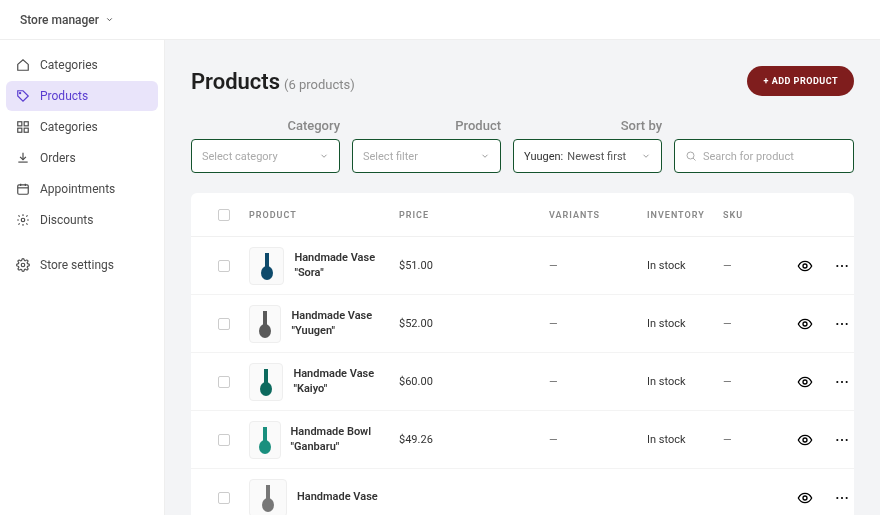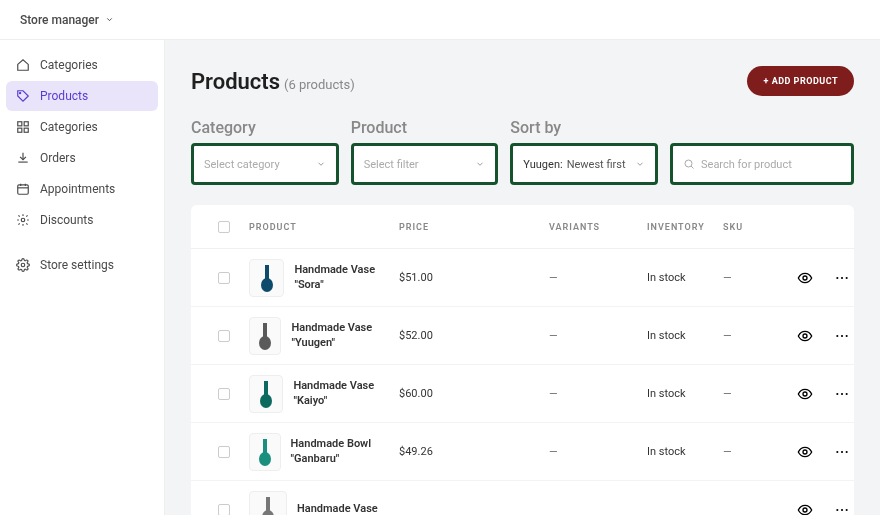--- a/index.html
+++ b/index.html
@@ -12,22 +12,22 @@
     .nav-item.active { background: #e9e4fa; color: #5a3dd0; }
     .nav-item .ico { width: 14px; height: 14px; display: flex; align-items: center; justify-content: center; }
     .nav-sep { height: 14px; }
     .main { flex: 1; background: #f3f4f6; padding: 26px 26px 0 26px; overflow-y: auto; }
     .page-head { display: flex; justify-content: space-between; align-items: center; margin-bottom: 22px; }
     .page-title { font-size: 22px; font-weight: 600; color: #1f1f1f; }
     .page-subtitle { font-size: 13px; font-weight: 400; color: #888; }
     .add-btn { background: #7f1d1d; color: #fff; border: none; border-radius: 20px; padding: 10px 16px; font-size: 9px; font-weight: 700; letter-spacing: 0.5px; cursor: pointer; }
     .filters { display: flex; gap: 12px; margin-bottom: 20px; }
     .filter-col { flex: 1; display: flex; flex-direction: column; gap: 6px; }
-    .filter-label { font-size: 16px; color: #888; font-weight: 500; }
-    .filter-ctl { background: #fff; border: 3px solid #14532d; border-radius: 4px; height: 42px; display: flex; align-items: center; padding: 14px 10px; font-size: 11px; color: #aaa; cursor: pointer; position: relative; }
+    .filter-label { font-size: 13px; color: #888; font-weight: 500; text-align: right; }
+    .filter-ctl { background: #fff; border: 1px solid #14532d; border-radius: 4px; height: 34px; display: flex; align-items: center; padding: 14px 10px; font-size: 11px; color: #aaa; cursor: pointer; position: relative; }
     .filter-ctl .chev { margin-left: auto; }
     .sortby-label { color: #333; }
     .sortby-value { color: #555; margin-left: 4px; }
     .search-input { border: none; outline: none; font-size: 11px; flex: 1; color: #333; }
     .search-input::placeholder { color: #aaa; }
     .table-card { background: #fff; border-radius: 6px; overflow: hidden; }
     .tbl-head, .tbl-row { display: grid; grid-template-columns: 50px 150px 150px 98px 76px 60px 44px 30px; align-items: center; padding: 0 8px; }
     .tbl-head { height: 44px; font-size: 9px; color: #888; letter-spacing: 1px; font-weight: 600; text-transform: uppercase; border-bottom: 1px solid #f0f0f0; }
     .tbl-row { height: 58px; border-bottom: 1px solid #f3f3f3; font-size: 11px; color: #333; }
     .chk-cell { display: flex; justify-content: center; }

